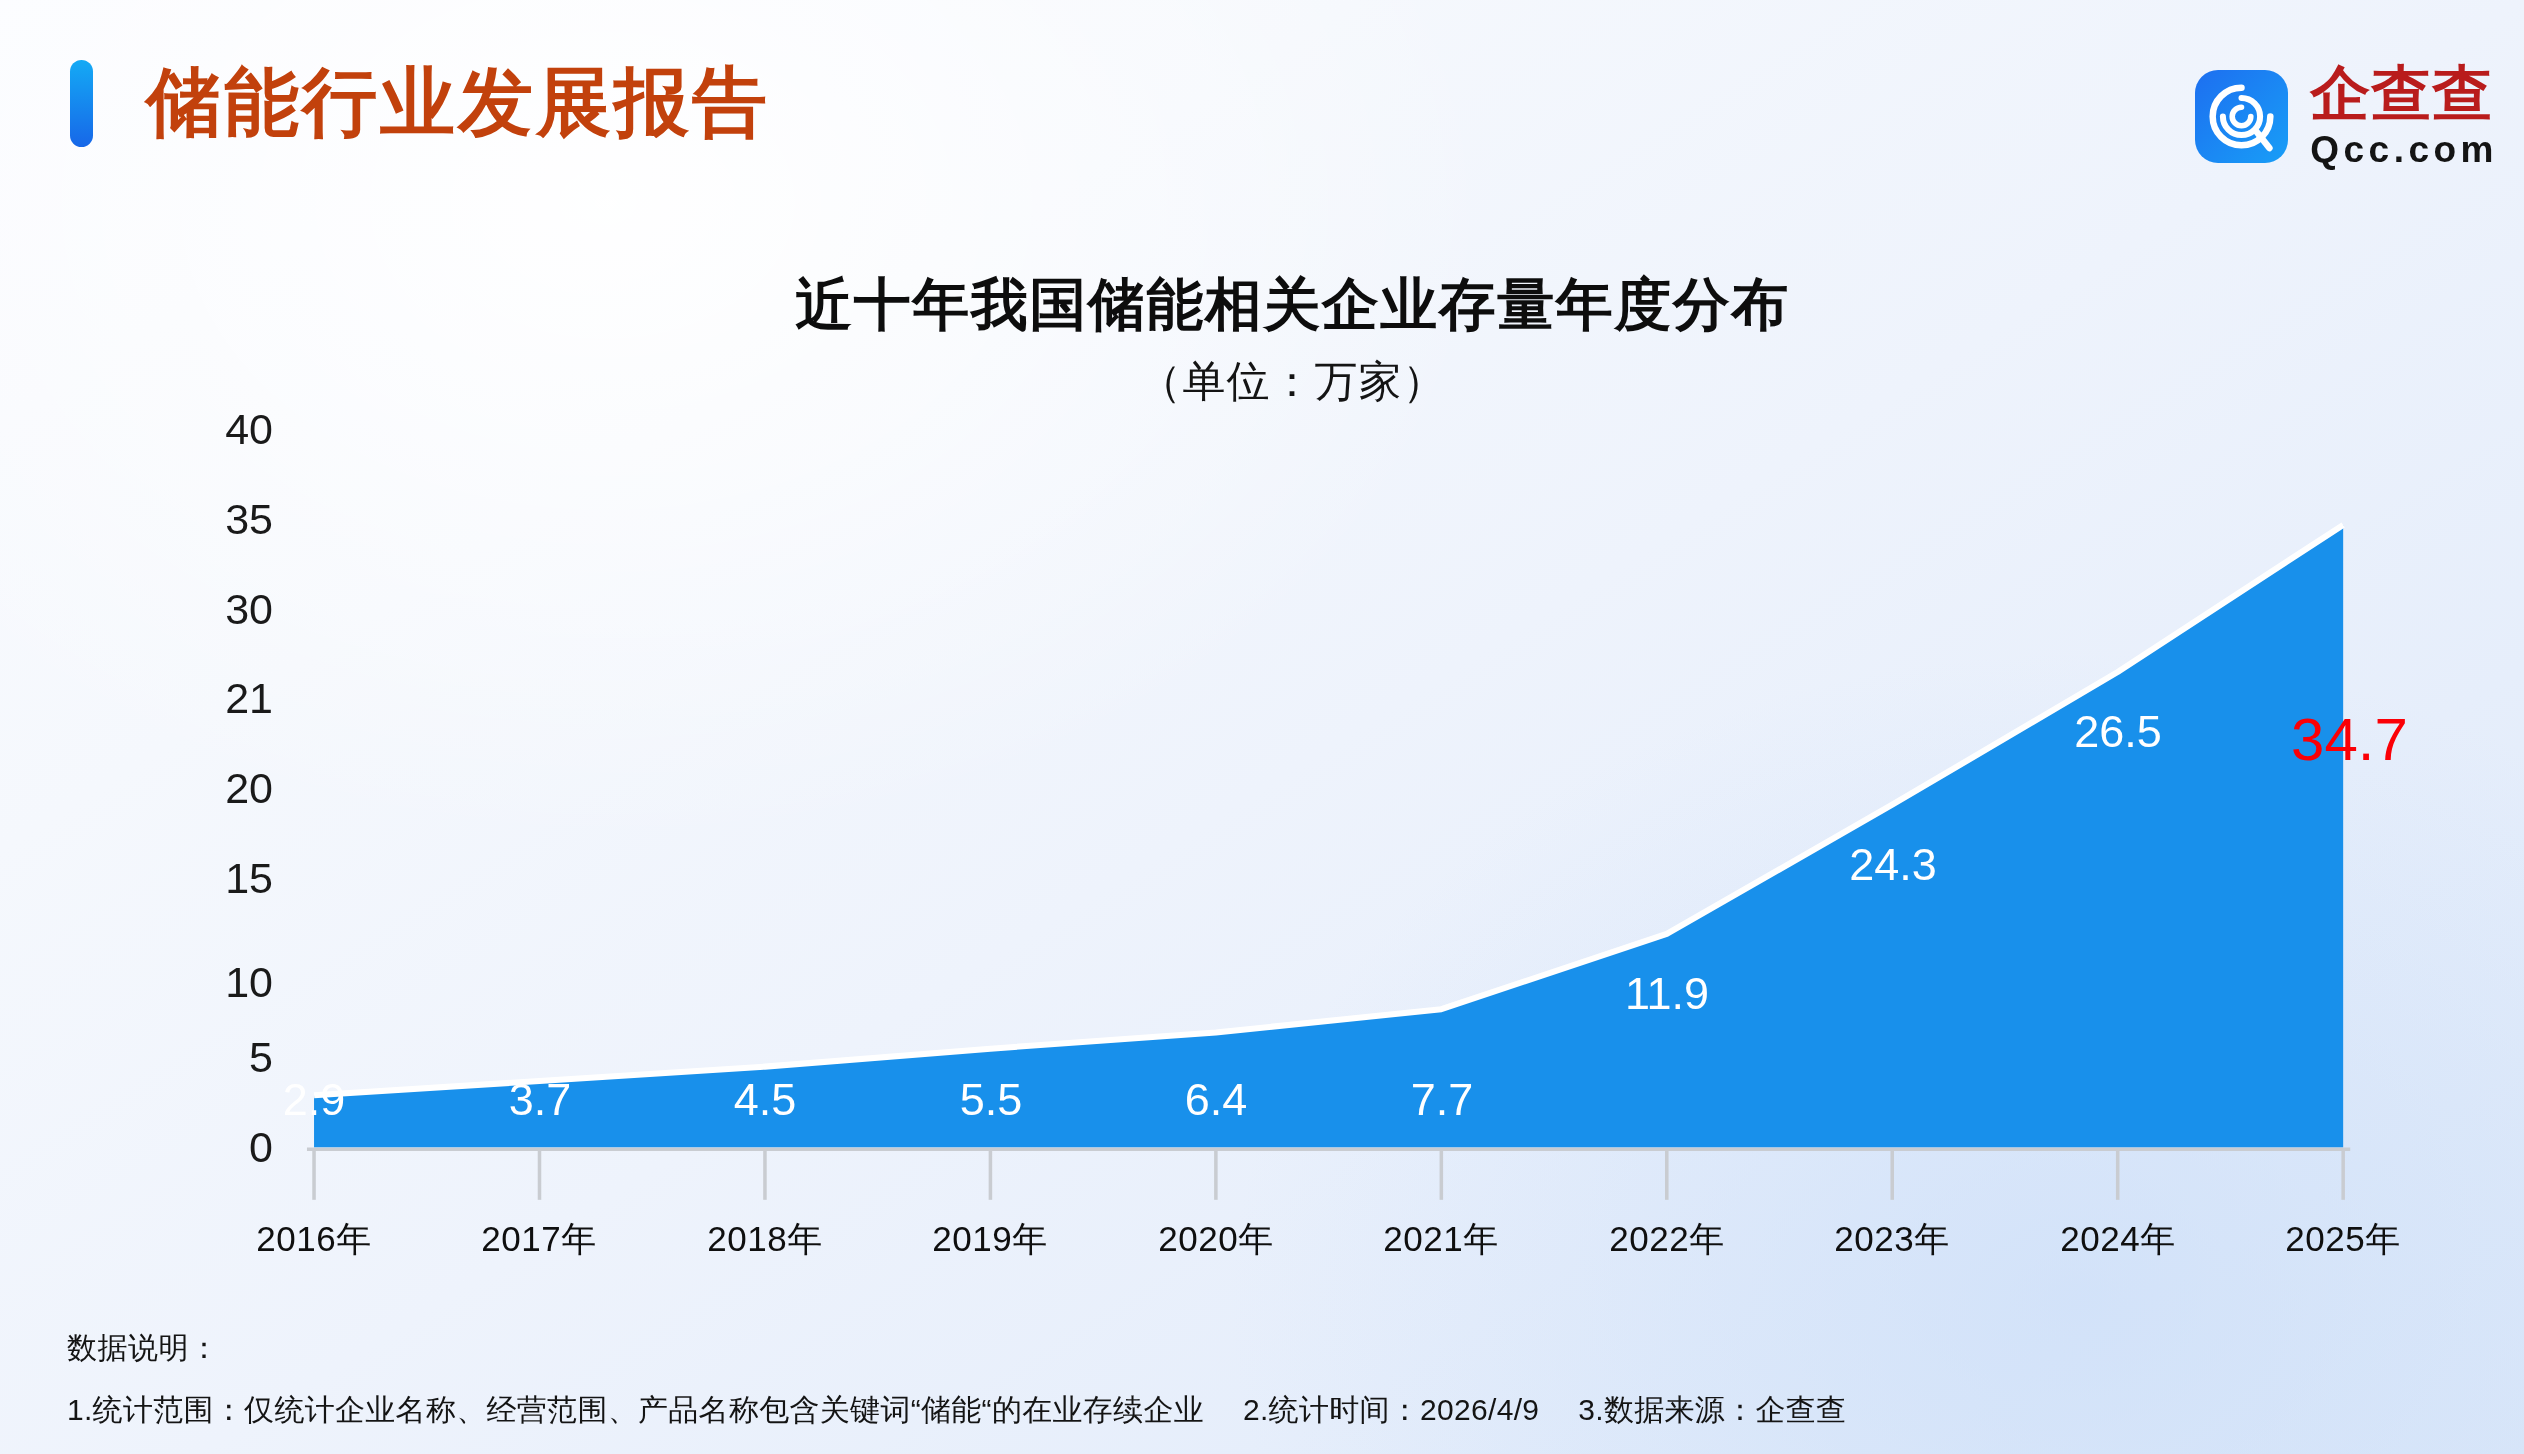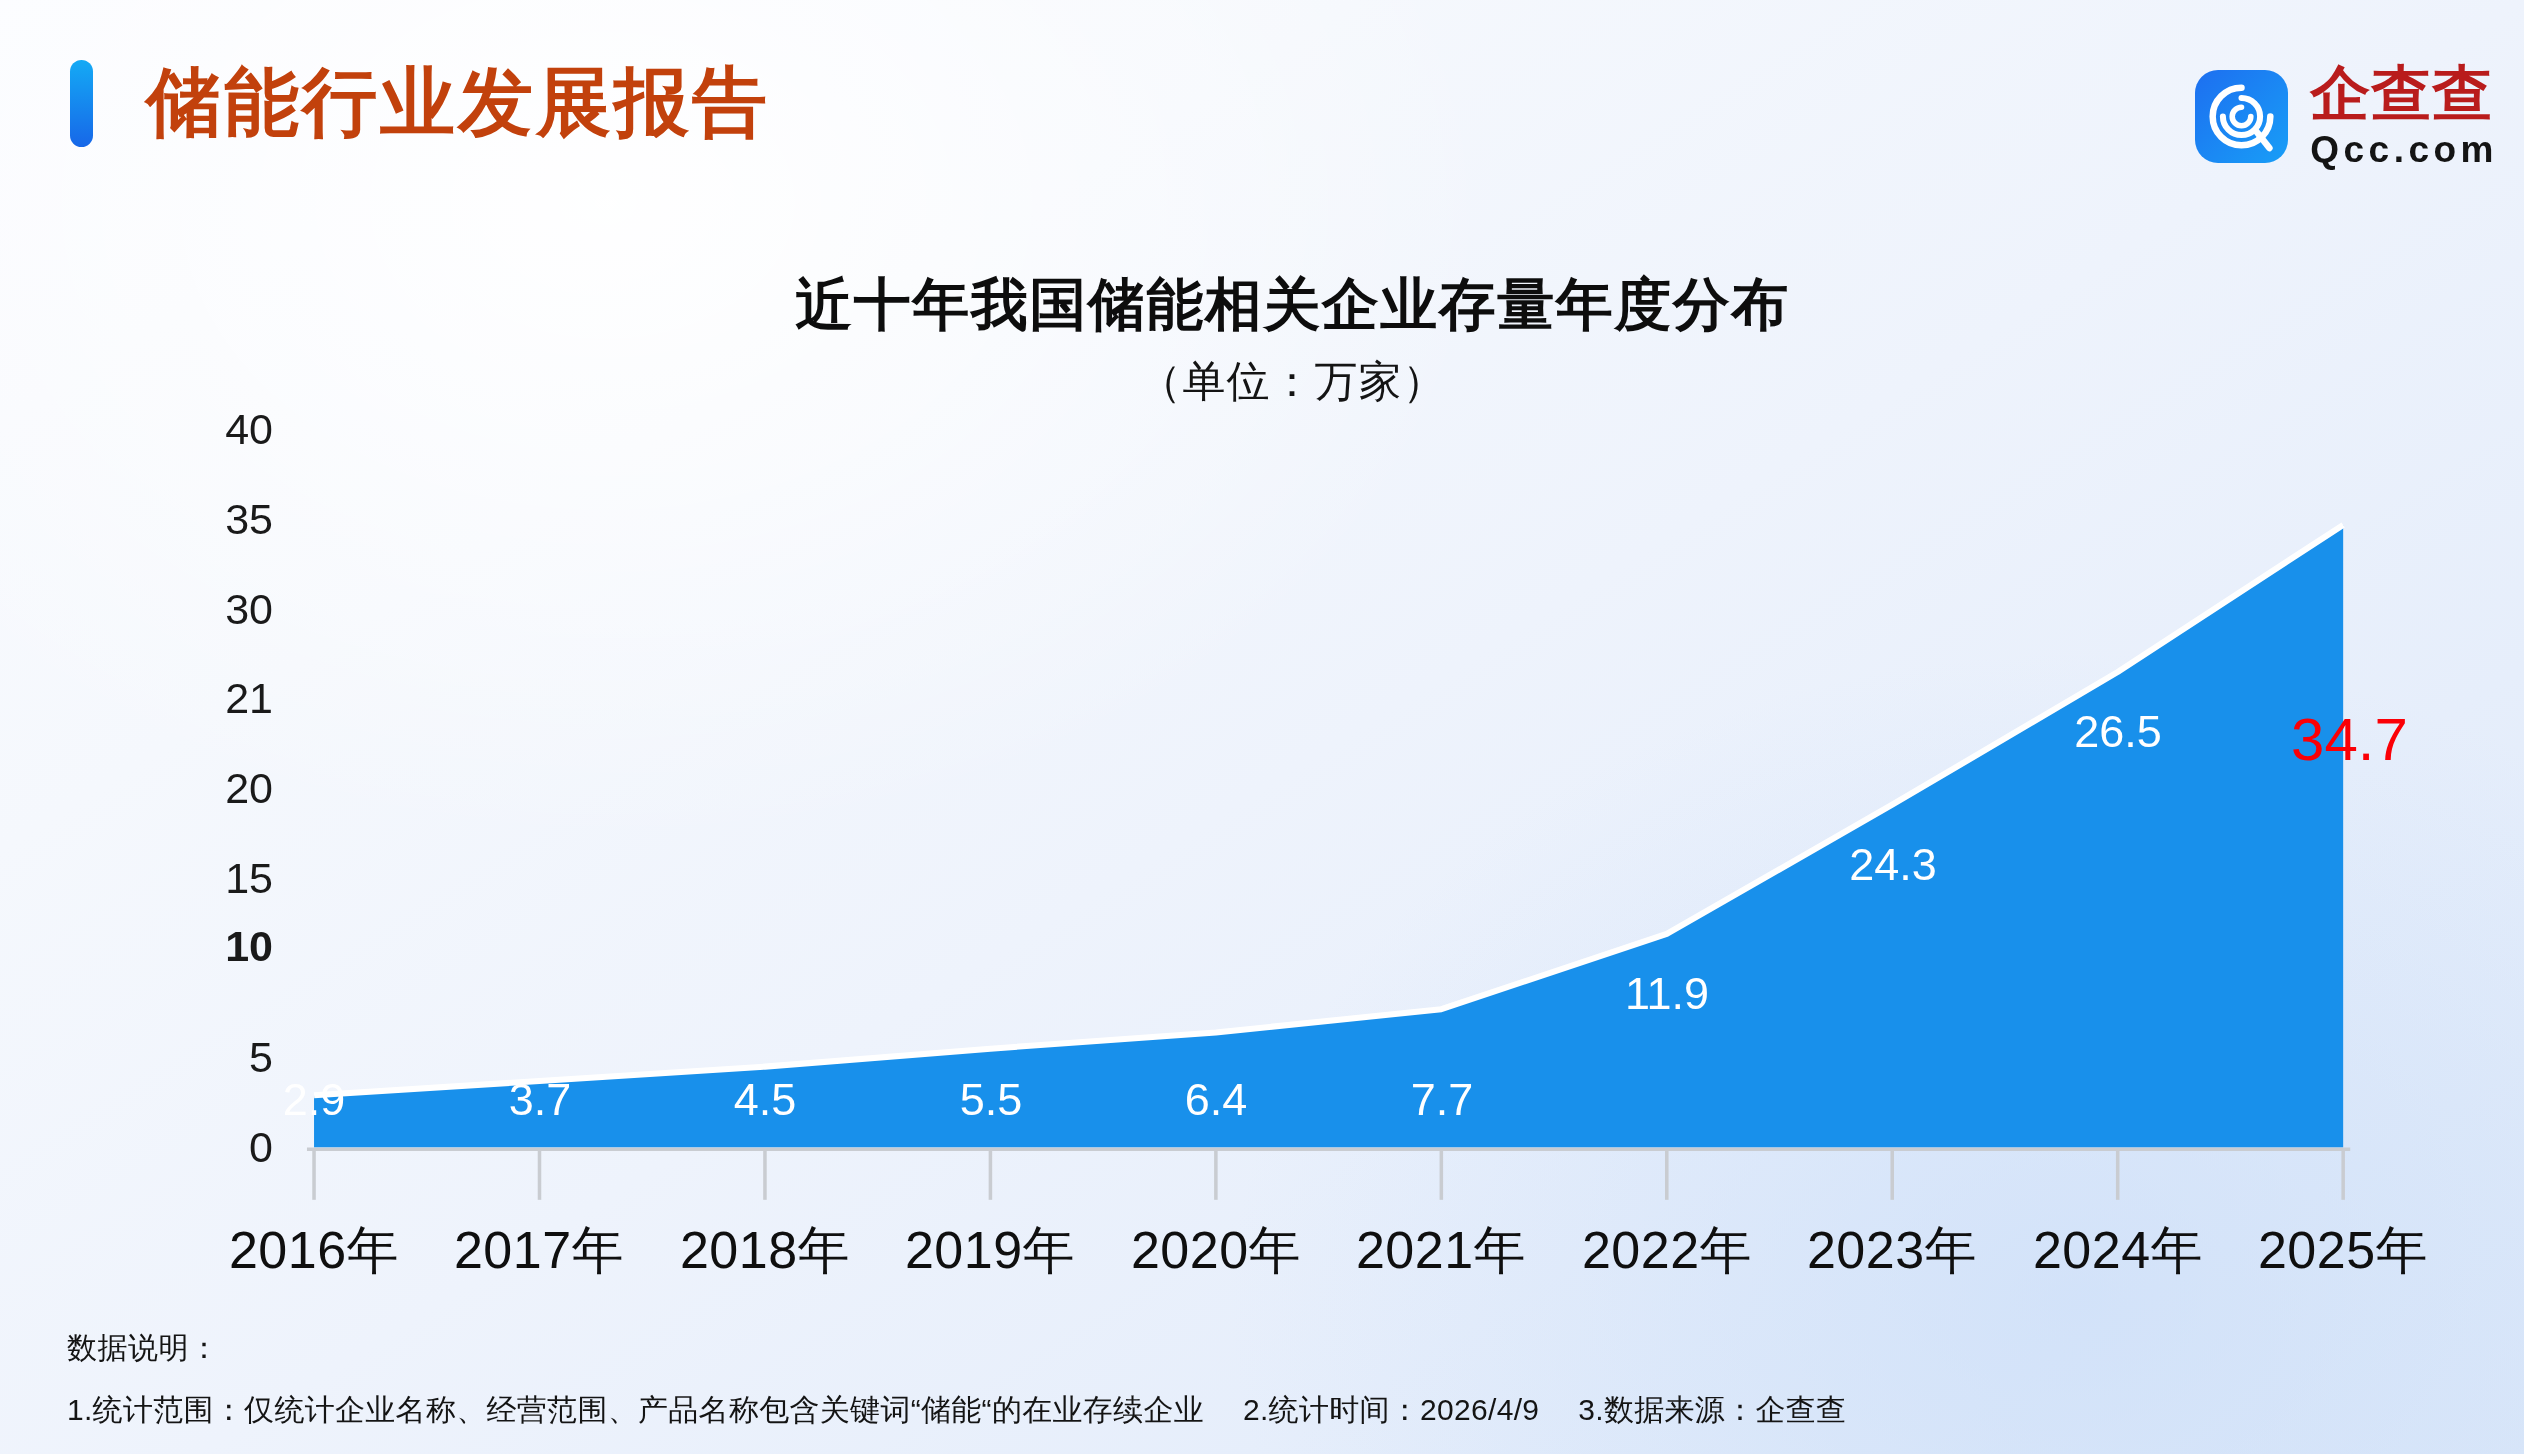--- a/index.html
+++ b/index.html
@@ -150,21 +150,21 @@
     font-size: 43px;
     color: #1a1a1a;
     line-height: 43px;
     white-space: nowrap;
   }
   .x-tick-label {
     position: absolute;
     top: 802px;
     width: 232px;
     text-align: center;
-    font-size: 52px;
+    font-size: 35px;
     color: #0f0f0f;
     letter-spacing: 0.5px;
     white-space: nowrap;
   }
 
   .data-label {
     position: absolute;
     width: 212px;
     text-align: center;
     font-size: 45px;
@@ -249,21 +249,21 @@
           <line x1="4641" x2="4641" y1="1459" y2="1557" stroke="#c9ccd1" stroke-width="7"></line>
         </g>
     </g>
     <path id="area-path" fill="#1890EB" d="M622.0 1349.9 L1068.6 1321.5 L1515.1 1293.1 L1961.7 1257.5 L2408.2 1225.5 L2854.8 1179.3 L3301.3 1030.1 L3747.9 774.2 L4194.4 511.2 L4641.0 219.8 L4641.0 1453 L622.0 1453 Z"></path>
     <path id="line-path" fill="none" stroke="#ffffff" stroke-width="12" stroke-linejoin="round" d="M622.0 1349.9 L1068.6 1321.5 L1515.1 1293.1 L1961.7 1257.5 L2408.2 1225.5 L2854.8 1179.3 L3301.3 1030.1 L3747.9 774.2 L4194.4 511.2 L4641.0 219.8"></path>
   </svg>
 
   <div id="ytick-layer">
       <div class="y-tick-label" style="left: 157px; top: 712px;">0</div>
       <div class="y-tick-label" style="left: 157px; top: 622px;">5</div>
-      <div class="y-tick-label" style="left: 157px; top: 511px; font-weight: bold;">10</div>
+      <div class="y-tick-label" style="left: 157px; top: 547px;">10</div>
       <div class="y-tick-label" style="left: 157px; top: 443px;">15</div>
       <div class="y-tick-label" style="left: 157px; top: 353px;">20</div>
       <div class="y-tick-label" style="left: 157px; top: 263px;">21</div>
       <div class="y-tick-label" style="left: 157px; top: 174px;">30</div>
       <div class="y-tick-label" style="left: 157px; top: 84px;">35</div>
       <div class="y-tick-label" style="left: 157px; top: -5.9px;">40</div>
     </div>
   <div id="xtick-layer">
       <div class="x-tick-label" style="left: 198px;">2016年</div>
       <div class="x-tick-label" style="left: 423px;">2017年</div>

